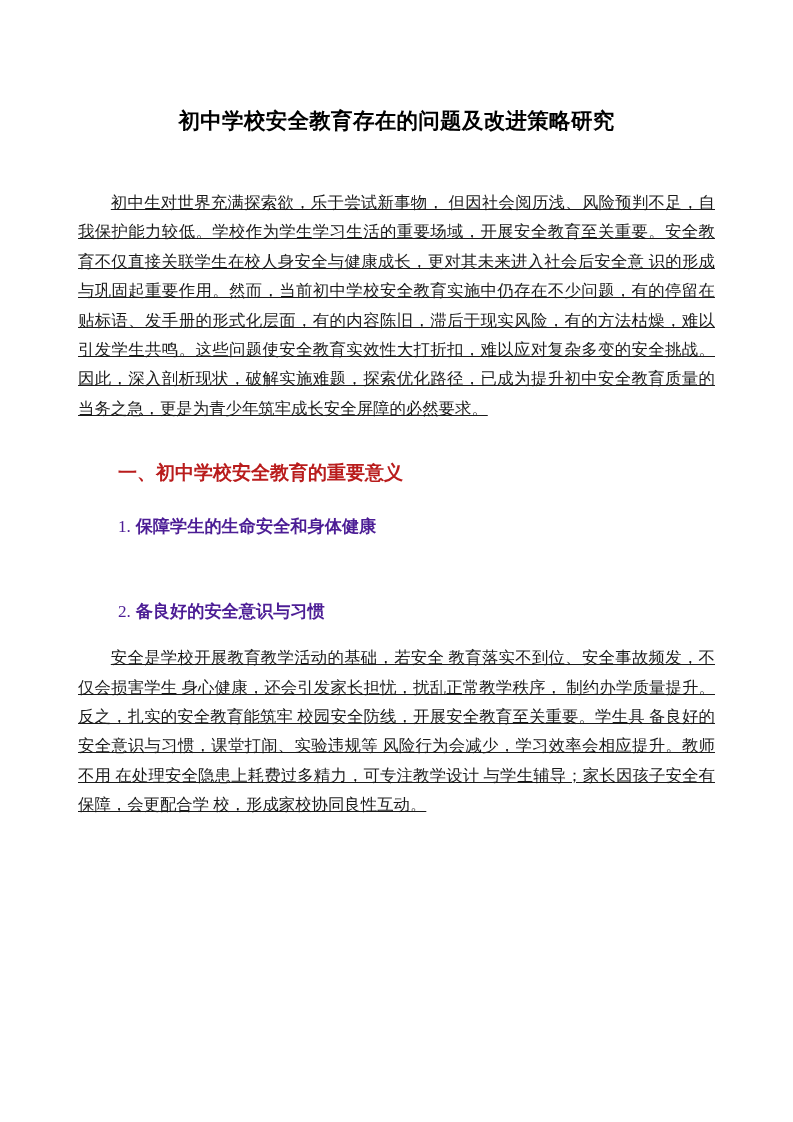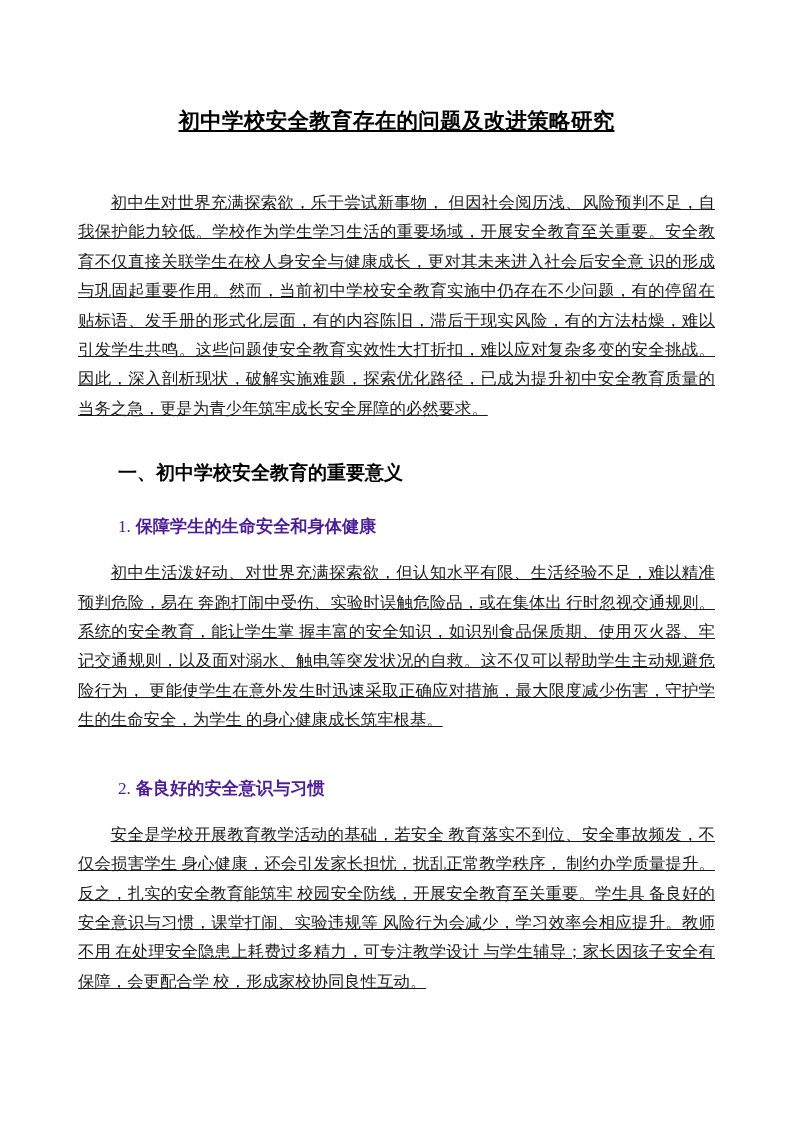--- a/index.html
+++ b/index.html
@@ -25,40 +25,39 @@
   .doc-title {
     font-family: "Liberation Sans", "DejaVu Sans", sans-serif;
     font-weight: bold;
     font-size: 21.5px;
     line-height: 30px;
     color: #000000;
     text-align: center;
     margin: 0;
     padding-top: 106px;
     letter-spacing: 0.3px;
-    text-decoration: underline;
   }
   .para {
     font-family: "Liberation Serif", "DejaVu Serif", serif;
     font-size: 16.4px;
     line-height: 29.4px;
     color: #1a1a1a;
     text-align: justify;
     text-justify: inter-ideograph;
     margin: 0;
     text-indent: 2em;
     white-space: pre-wrap;
     text-decoration: underline;
   }
   .h1 {
     font-family: "Liberation Sans", "DejaVu Sans", sans-serif;
     font-weight: bold;
     font-size: 19px;
     line-height: 28px;
-    color: #000000;
+    color: #b91c1c;
     margin: 0;
     padding-left: 40px;
   }
   .h2 {
     font-family: "Liberation Sans", "DejaVu Sans", sans-serif;
     font-weight: bold;
     font-size: 17.2px;
     line-height: 26px;
     color: #4c1d95;
     margin: 0;
@@ -89,21 +88,20 @@
     <div class="gap-before-h1"></div>
 
     <h2 class="h1">一、初中学校安全教育的重要意义</h2>
 
     <div class="gap-after-h1"></div>
 
     <h3 class="h2"><span class="num">1.</span> <span>保障学生的生命安全和身体健康</span></h3>
 
     <div class="gap-after-h2"></div>
 
-    <p class="para">初中生活泼好动、对世界充满探索欲，但认知水平有限、生活经验不足，难以精准预判危险，易在 奔跑打闹中受伤、实验时误触危险品，或在集体出 行时忽视交通规则。系统的安全教育，能让学生掌 握丰富的安全知识，如识别食品保质期、使用灭火器、牢记交通规则，以及面对溺水、触电等突发状况的自救。这不仅可以帮助学生主动规避危险行为， 更能使学生在意外发生时迅速采取正确应对措施，最大限度减少伤害，守护学生的生命安全，为学生 的身心健康成长筑牢根基。</p>
 
     <div class="gap-before-h2"></div>
 
     <h3 class="h2"><span class="num">2.</span> <span>备良好的安全意识与习惯</span></h3>
 
     <div class="gap-after-h2"></div>
 
     <p class="para">安全是学校开展教育教学活动的基础，若安全 教育落实不到位、安全事故频发，不仅会损害学生 身心健康，还会引发家长担忧，扰乱正常教学秩序， 制约办学质量提升。反之，扎实的安全教育能筑牢 校园安全防线，开展安全教育至关重要。学生具 备良好的安全意识与习惯，课堂打闹、实验违规等 风险行为会减少，学习效率会相应提升。教师不用 在处理安全隐患上耗费过多精力，可专注教学设计 与学生辅导；家长因孩子安全有保障，会更配合学 校，形成家校协同良性互动。</p>
 
   </div>

